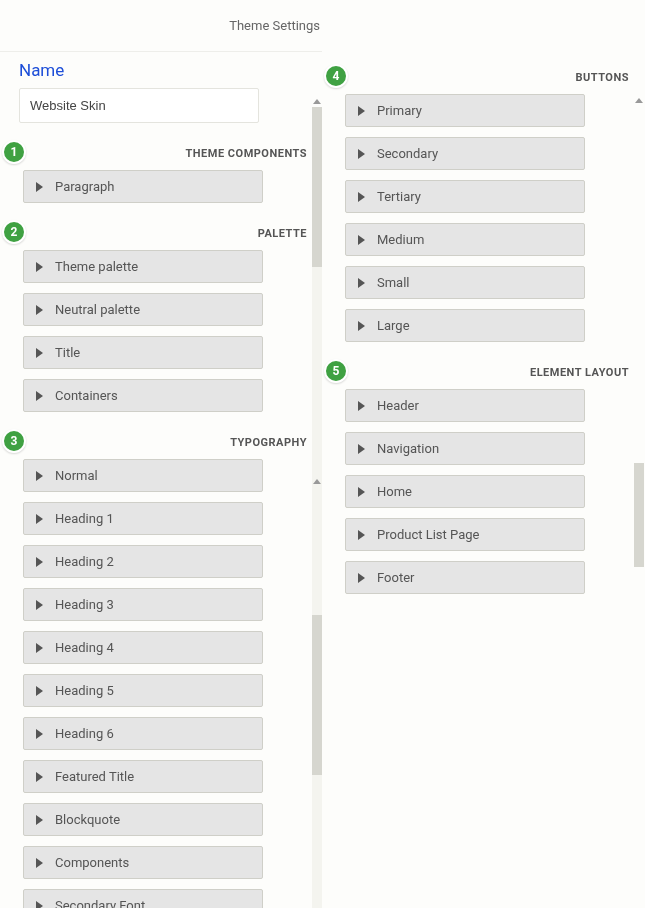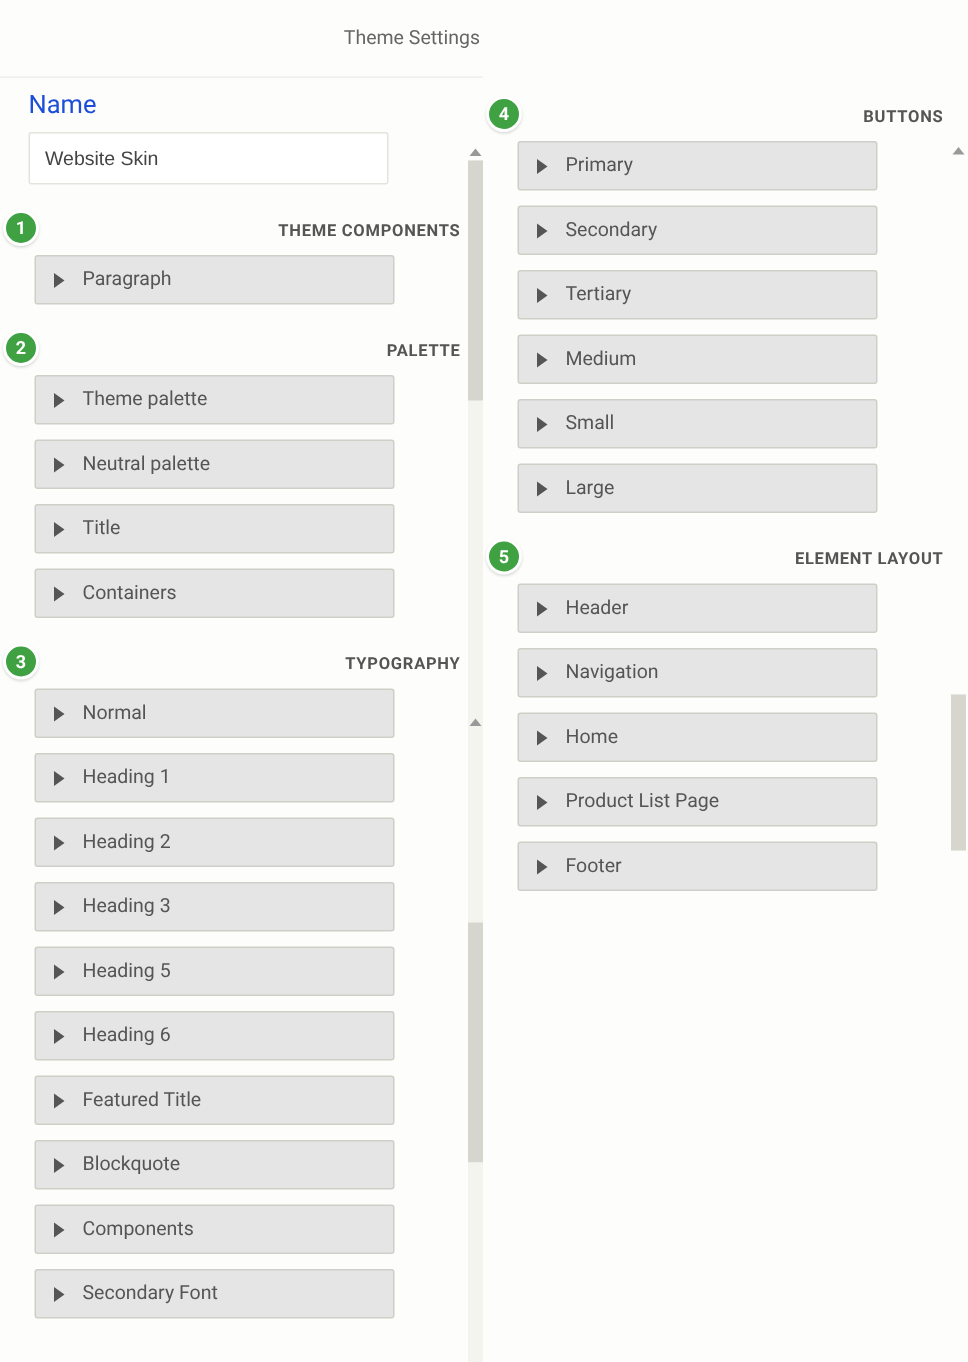--- a/index.html
+++ b/index.html
@@ -205,20 +205,24 @@
       <div class="accordion-item">
         <span class="arrow"></span>
         <span class="label">Heading 2</span>
       </div>
       <div class="accordion-item">
         <span class="arrow"></span>
         <span class="label">Heading 3</span>
       </div>
       <div class="accordion-item">
         <span class="arrow"></span>
+        <span class="label">Heading 4</span>
+      </div>
+      <div class="accordion-item">
+        <span class="arrow"></span>
         <span class="label">Heading 5</span>
       </div>
       <div class="accordion-item">
         <span class="arrow"></span>
         <span class="label">Heading 6</span>
       </div>
       <div class="accordion-item">
         <span class="arrow"></span>
         <span class="label">Featured Title</span>
       </div>

